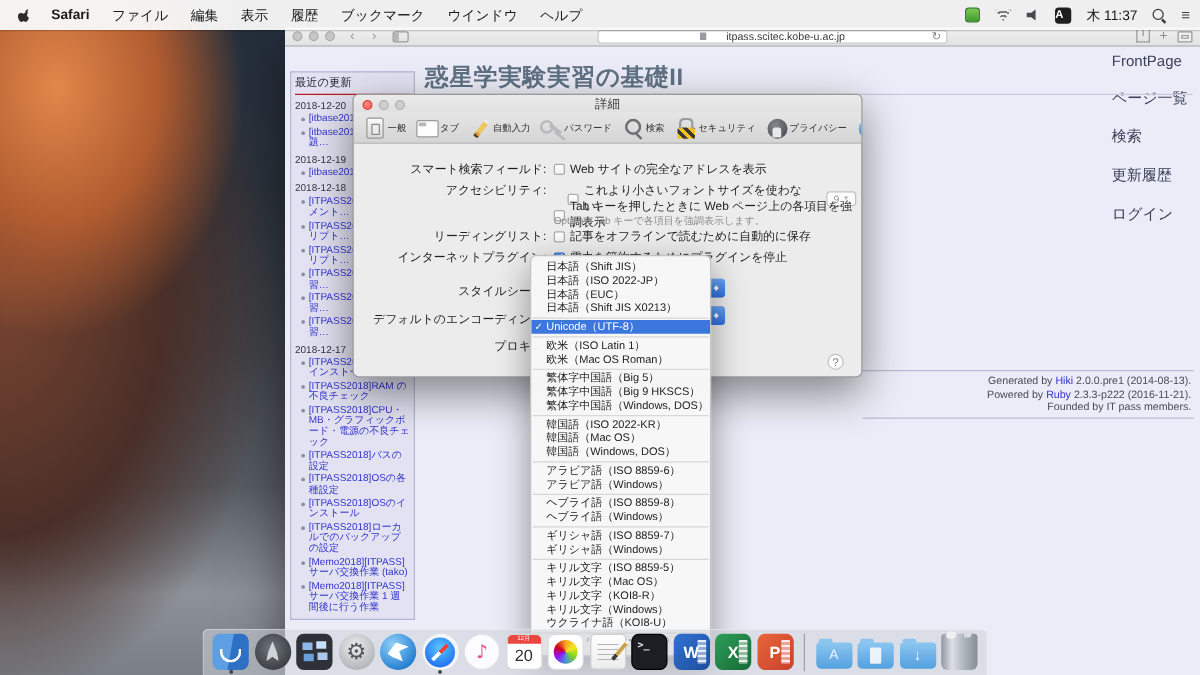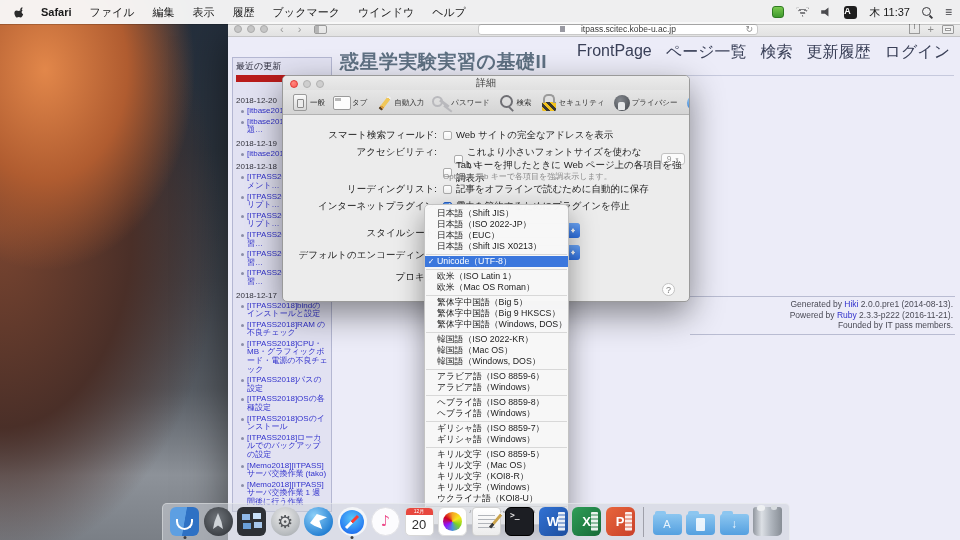--- a/index.html
+++ b/index.html
@@ -47,26 +47,26 @@
   #sf-right{display:flex;align-items:center;gap:8px;}
   .sharebtn{width:11px;height:10px;border:1px solid #9a9a9a;border-top:none;position:relative;}
   .sharebtn::before{content:"";position:absolute;left:4px;top:-3px;width:1.5px;height:8px;background:#9a9a9a;}
   .sharebtn::after{content:"";position:absolute;left:2.5px;top:-3px;border:2.2px solid transparent;border-bottom:3px solid #9a9a9a;transform:translateY(-3px);}
   .plusbtn{color:#8a8a8a;font-size:11px;line-height:1;}
   .tabsbtn{width:12px;height:9px;border:1px solid #9a9a9a;border-radius:1px;position:relative;background:#eee;}
   .tabsbtn::before{content:"";position:absolute;left:2px;top:2px;right:2px;bottom:2px;border:1px solid #9a9a9a;background:#fff;}
 
   
   #webpage{position:absolute;left:0;top:15px;right:0;bottom:0;background:#ececf8;overflow:hidden;}
-  #page-nav{position:absolute;top:5px;right:10px;font-size:16px;color:#3a4058;display:flex;gap:14px;}
+  #page-nav{position:absolute;top:5px;right:10px;font-size:12px;color:#3a4058;display:flex;gap:14px;flex-direction:column;}
   #page-nav span{cursor:pointer;}
   #page-title{position:absolute;left:112px;top:12px;font-size:19px;font-weight:bold;color:#5f7183;letter-spacing:.5px;}
   #title-rule{position:absolute;left:110px;top:38px;right:6px;height:1px;background:#c6c9dd;}
   #sidebar{position:absolute;left:4px;top:20px;width:100px;background:#e2e2f2;border:1px solid #b4b7d2;padding:2px 3px;}
-  #sb-head{font-size:9px;color:#2a2a3a;border-bottom:7px solid #b91c1c;padding-bottom:2px;margin-bottom:14px;}
+  #sb-head{font-size:9px;color:#2a2a3a;border-bottom:1px solid #b91c1c;padding-bottom:2px;margin-bottom:4px;}
   .sb-date{font-size:8px;color:#33333d;margin:4px 0 2px;}
   .sb-item{display:flex;margin:2px 0;}
   .sb-bullet{width:3px;height:3px;border-radius:50%;background:#8a8da8;margin:3px 3px 0 5px;flex:none;}
   .sb-link{font-size:8px;line-height:8.6px;color:#3232cc;cursor:pointer;}
   #pg-footer{position:absolute;right:5px;top:259px;width:265px;border-top:1px solid #b9bcd2;border-bottom:1px solid #b9bcd2;
     padding:2px 2px 3px;text-align:right;font-size:8.5px;line-height:10.5px;color:#4a4a55;}
   #pg-footer .flink{color:#3232cc;cursor:pointer;}
 
   
   #prefs{position:absolute;left:282px;top:75px;width:408px;height:227px;z-index:20;border-radius:5px;

